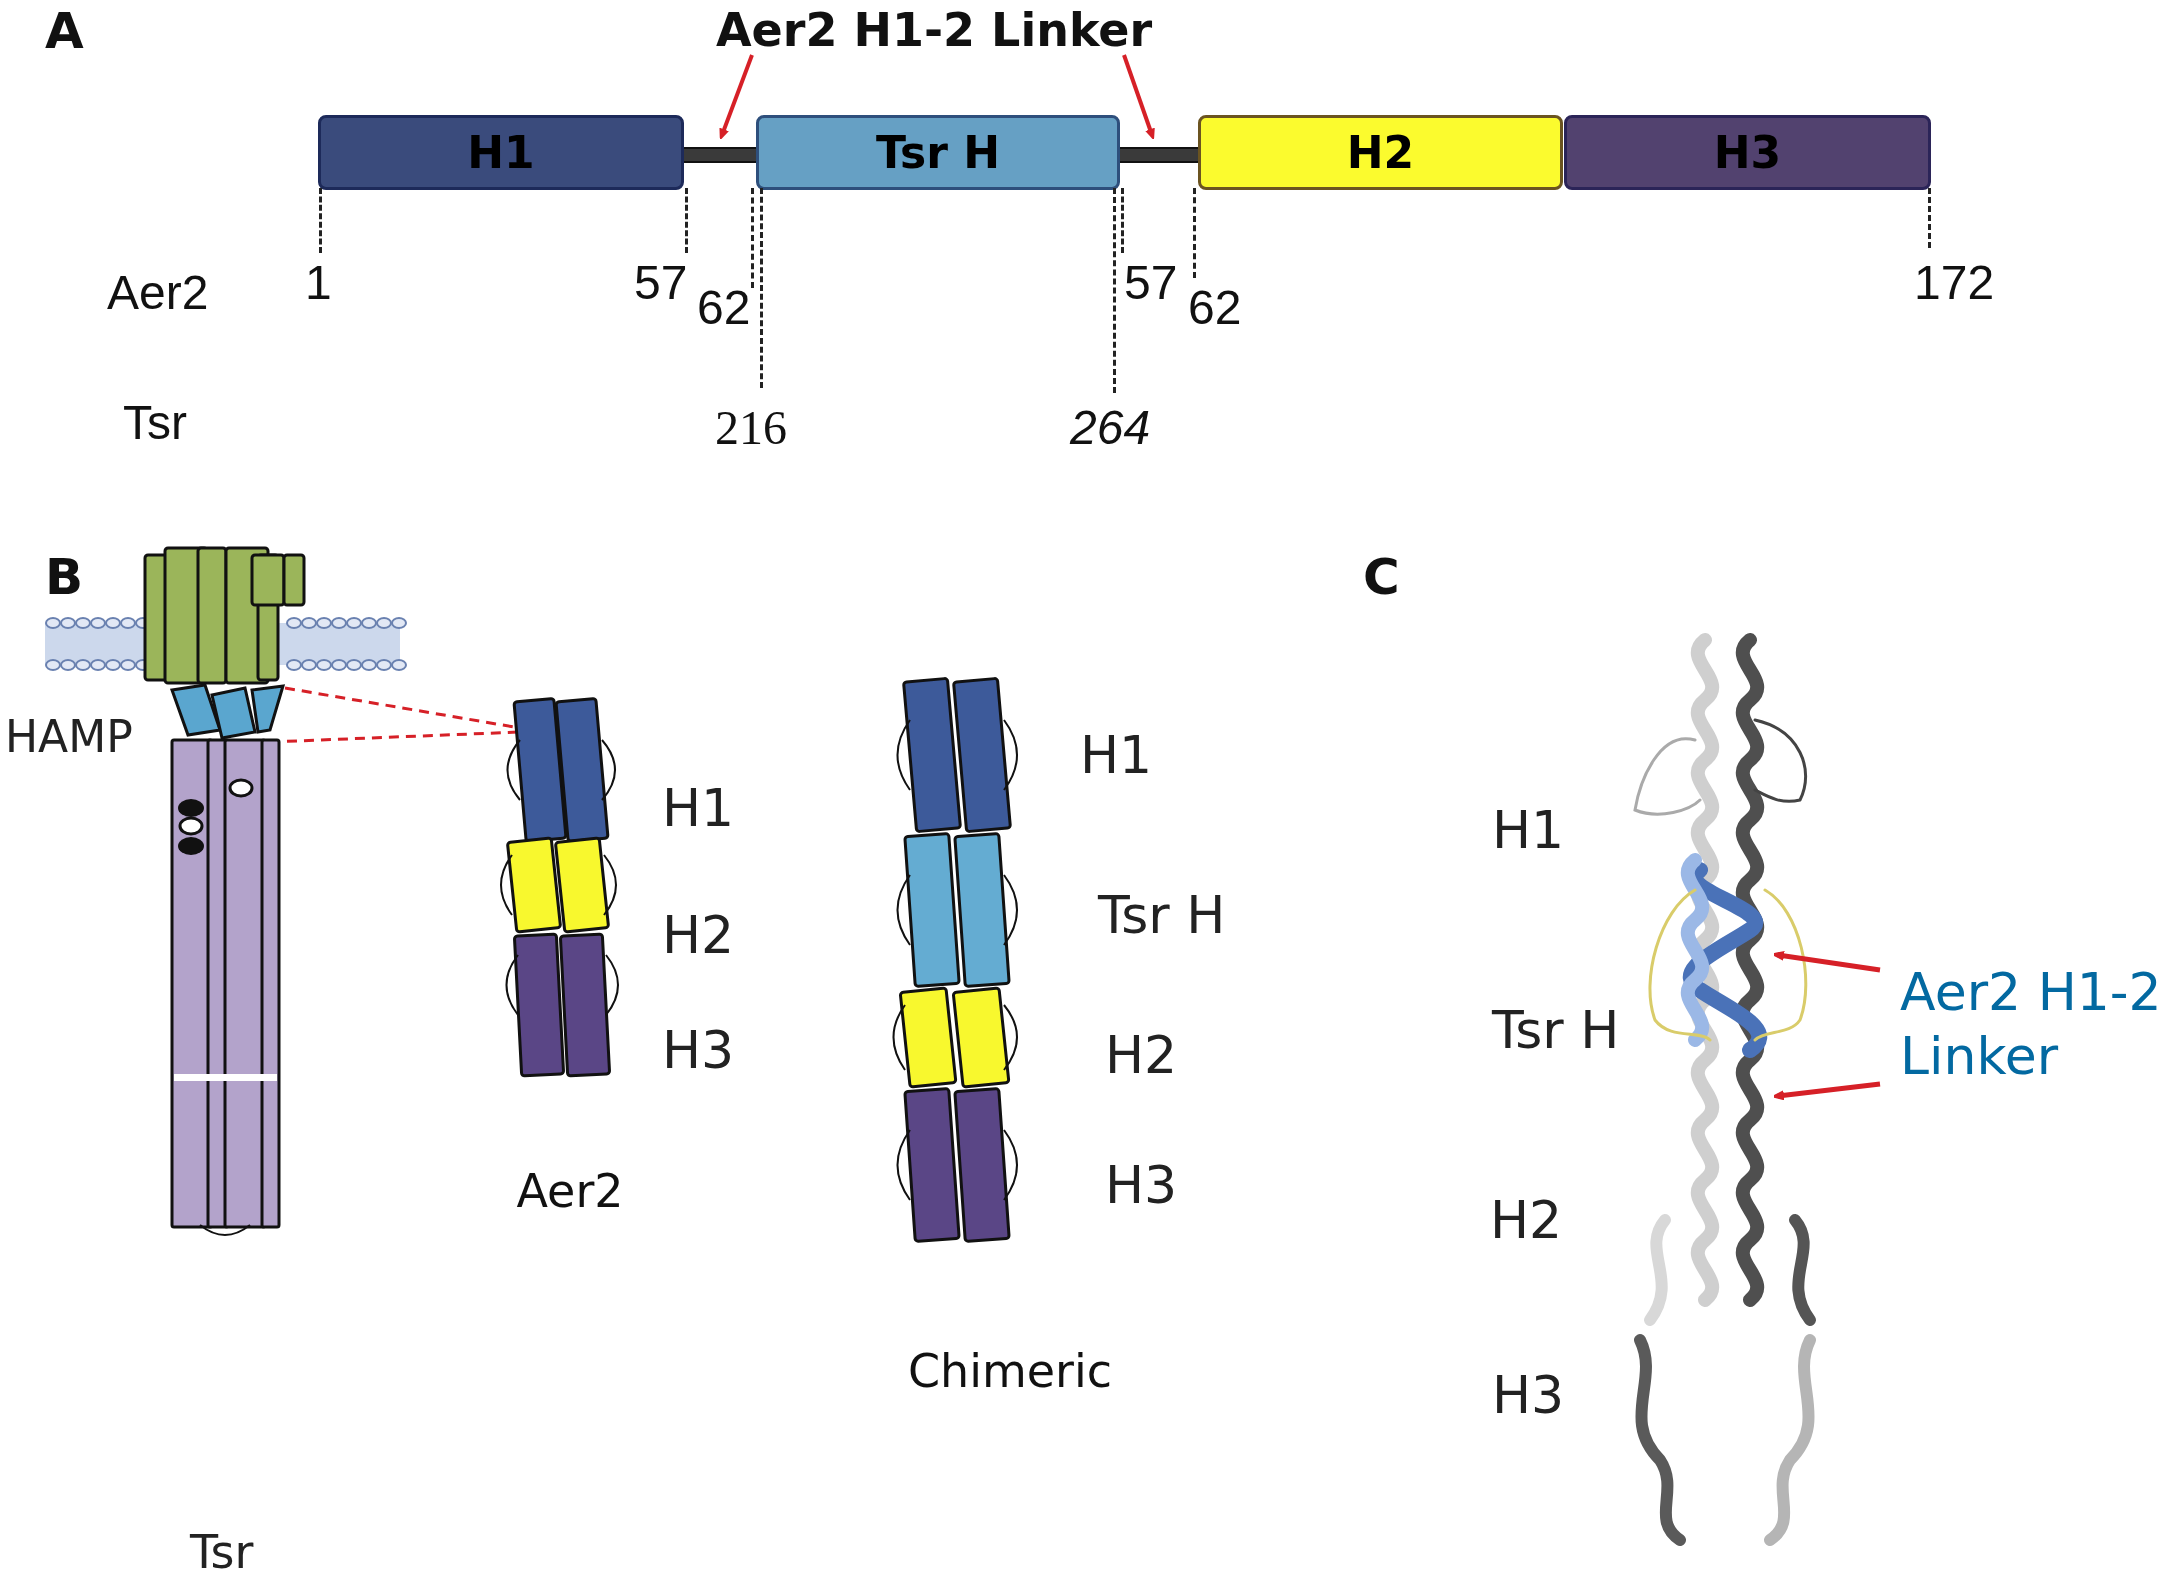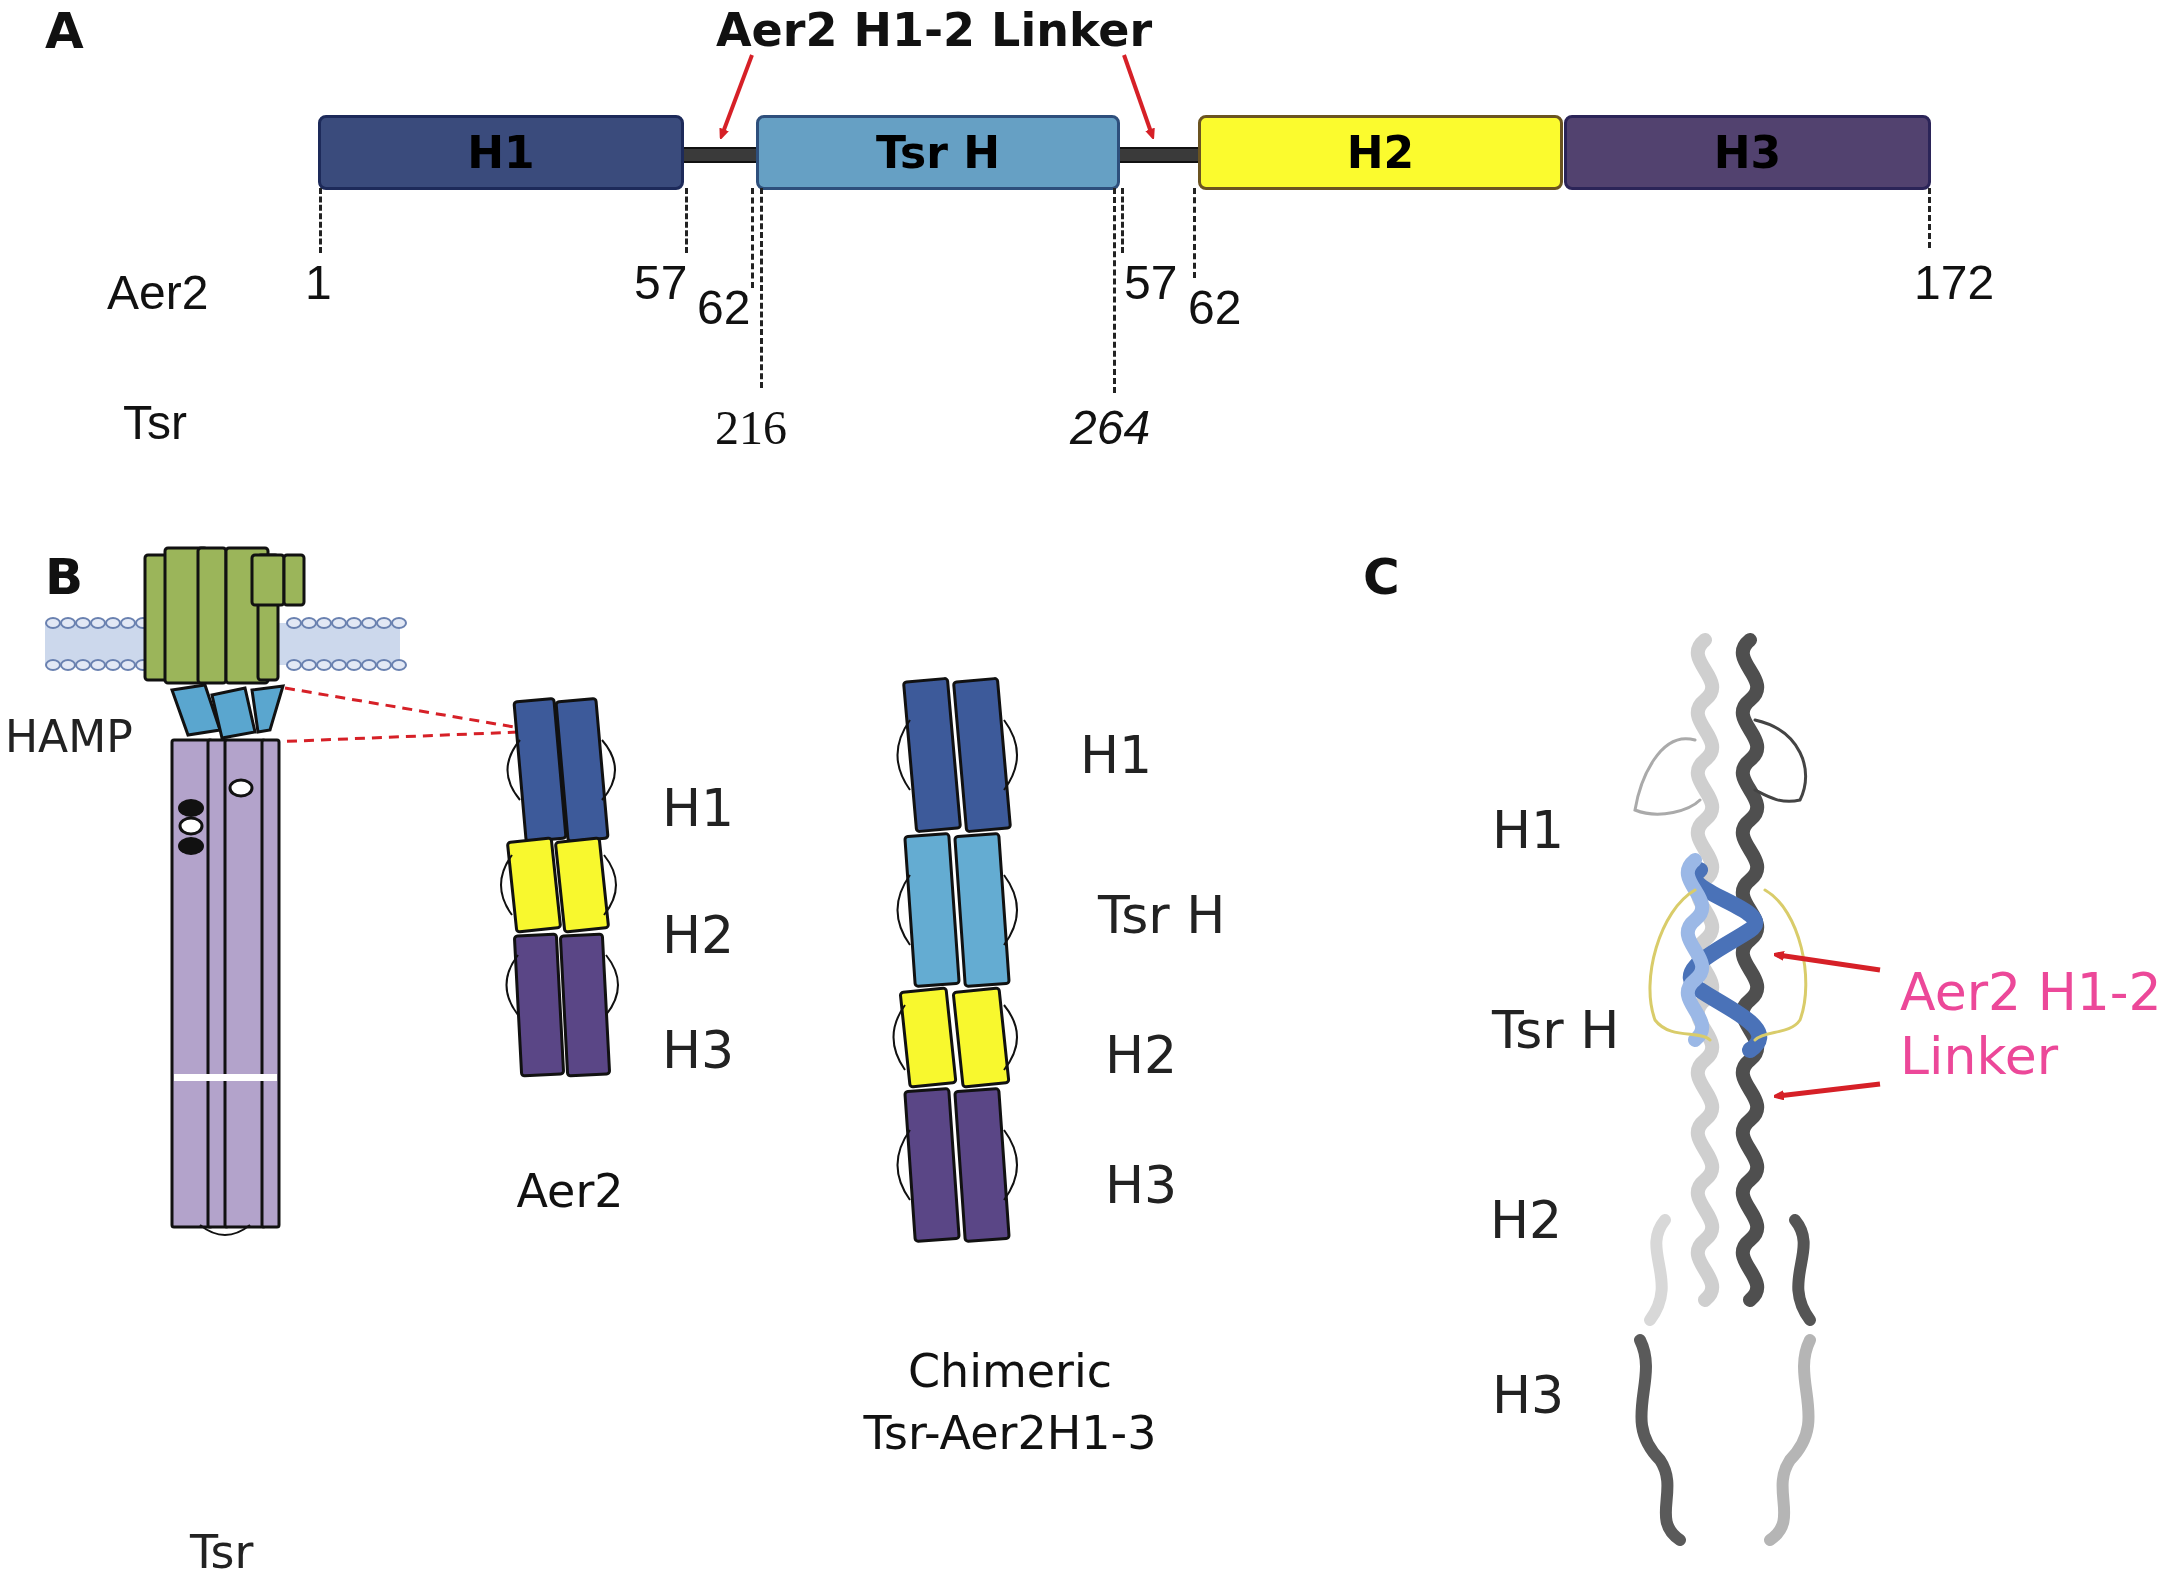--- a/index.html
+++ b/index.html
@@ -209,21 +209,20 @@
     <path d="M30,460 Q5,495 30,530"></path>
       <path d="M124,460 Q150,495 124,530"></path>
   </g>
 </svg>
 <div class="lbl" style="left:1080px;top:725px;">H1</div>
 <div class="lbl" style="left:1098px;top:885px;">Tsr H</div>
 <div class="lbl" style="left:1105px;top:1025px;">H2</div>
 <div class="lbl" style="left:1105px;top:1155px;">H3</div>
 <div class="caption" style="left:810px;top:1340px;width:400px;">
   <div>Chimeric</div>
-  <div>Tsr-Aer2H1-3</div>
 </div>
 
 <div class="panel-letter" style="left:1363px;top:548px;">C</div>
 
 <svg style="left:1600px;top:620px;" width="260" height="940">
   <g fill="none" stroke-linecap="round">
     <path d="M105,20 C80,40 130,60 105,80 C80,100 130,120 105,140 C80,160 130,180 105,200 C80,220 130,240 105,260 C80,280 130,300 105,320 C80,340 130,360 105,380 C80,400 130,420 105,440 C80,460 130,480 105,500 C80,520 130,540 105,560 C80,580 130,600 105,620 C80,640 130,660 105,680" stroke="#cfcfcf" stroke-width="14"></path>
     <path d="M150,20 C125,40 175,60 150,80 C125,100 175,120 150,140 C125,160 175,180 150,200 C125,220 175,240 150,260 C125,280 175,300 150,320 C125,340 175,360 150,380 C125,400 175,420 150,440 C125,460 175,480 150,500 C125,520 175,540 150,560 C125,580 175,600 150,620 C125,640 175,660 150,680" stroke="#4f4f4f" stroke-width="14"></path>
     <path d="M100,250 C70,270 180,290 150,310 C120,330 70,350 100,370 C130,390 180,410 150,430" stroke="#4a72b8" stroke-width="16"></path>
     <path d="M95,240 C70,260 120,280 95,300 C70,320 120,340 95,360 C70,380 120,400 95,420" stroke="#9bb8e6" stroke-width="14"></path>
@@ -246,16 +245,16 @@
 <svg style="left:1600px;top:900px;" width="300" height="300">
   <defs>
     <marker id="ah2" markerWidth="10" markerHeight="10" refX="6" refY="5" orient="auto" markerUnits="userSpaceOnUse">
       <path d="M0,0 L14,5 L0,10 z" fill="#d62027"></path>
     </marker>
   </defs>
   <line x1="280" y1="70" x2="178" y2="55" stroke="#d62027" stroke-width="5" marker-end="url(#ah2)"></line>
   <line x1="280" y1="184" x2="178" y2="196" stroke="#d62027" stroke-width="5" marker-end="url(#ah2)"></line>
 </svg>
 
-<div class="lbl" style="left:1900px;top:960px;line-height:64px;color:#ec4899;">
+<div class="lbl" style="left:1900px;top:960px;line-height:64px;color:#0369a1;">
   <div>Aer2 H1-2</div>
   <div>Linker</div>
 </div>
 
 </body></html>

